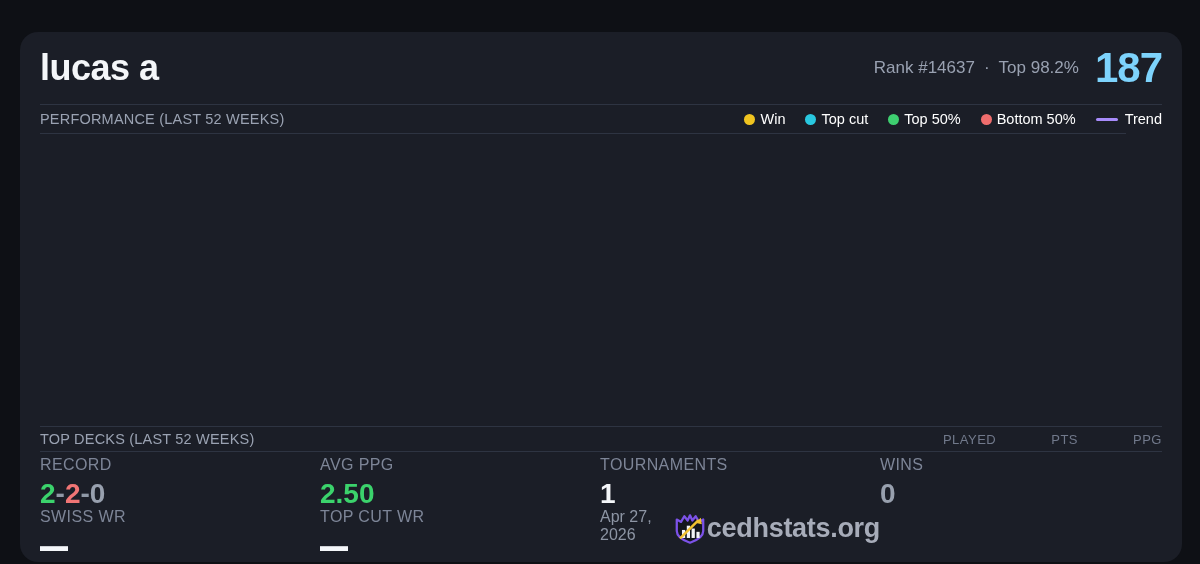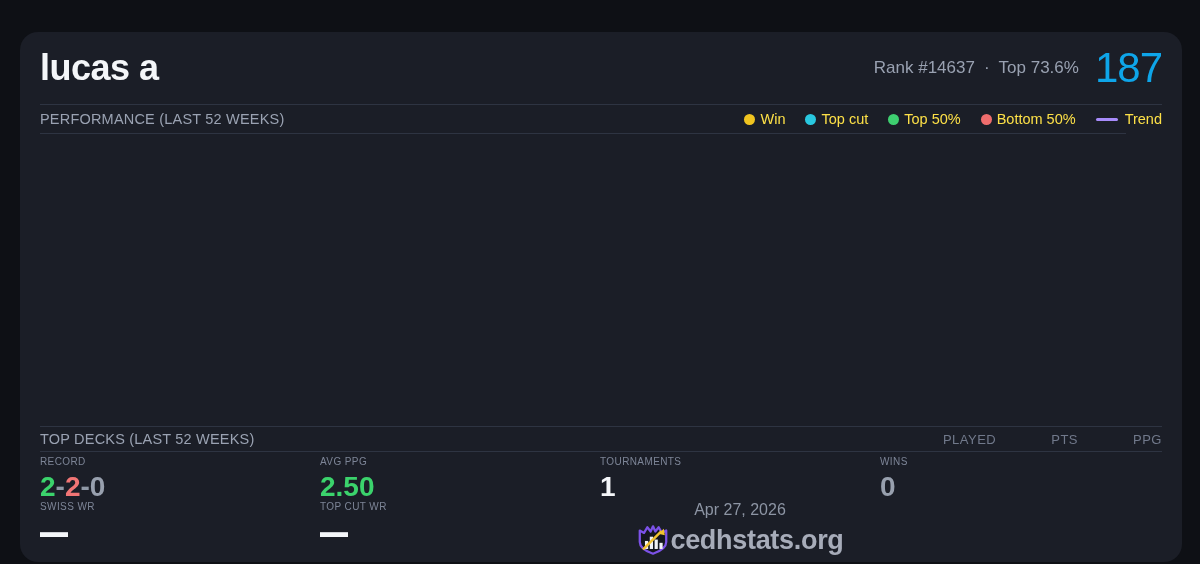--- a/index.html
+++ b/index.html
@@ -11,73 +11,73 @@
     width:1162px; height:530px;
     background:#1b1e27; border-radius:18px;
     padding:0 20px; display:flex; flex-direction:column; overflow:hidden;
   }
 
   
   .card-header { height:72px; flex:none; display:flex; align-items:center; justify-content:space-between; }
   .player-name { font-size:36px; font-weight:700; color:#f4f6f9; letter-spacing:-0.5px; }
   .header-right { display:flex; align-items:center; gap:16px;justify-content:space-between; }
   .rank-line { font-size:17px; color:#99a1b1; display:flex; align-items:center; gap:9px; }
-  .points { font-size:42px; font-weight:400; color:#0ea5e9; letter-spacing:-1px; }
+  .points { font-size:42px; font-weight:700; color:#7dd3fc; letter-spacing:-1px; }
 
   .divider { border:none; border-top:1px solid #2e3442; width:100%; flex:none; }
   .divider.chart-top { width:1086px; align-self:flex-start; }
 
   
   .perf-row { height:28px; flex:none; display:flex; align-items:center; justify-content:space-between; }
   .section-title { font-size:14.5px; color:#9aa2b2; letter-spacing:0.2px; }
-  .legend { display:flex; align-items:center; gap:20px; font-size:14.5px; color:#fde047; }
+  .legend { display:flex; align-items:center; gap:20px; font-size:14.5px; color:#ffffff; }
   .legend-item { display:flex; align-items:center; gap:5px; }
   .dot { width:11px; height:11px; border-radius:50%; display:inline-block; }
   .dot-win { background:#f0c420; }
   .dot-topcut { background:#29c8e0; }
   .dot-top50 { background:#3ecf70; }
   .dot-bottom50 { background:#ef6d6d; }
   .trend-swatch { width:22px; height:3px; border-radius:2px; background:#a78bfa; display:inline-block; margin-right:2px; }
 
   
   .chart-area { height:292px; flex:none; }
 
   
   .decks-row { height:24px; flex:none; display:flex; align-items:center; justify-content:space-between; }
   .deck-cols { display:flex; gap:55px; font-size:13px; color:#71798b; letter-spacing:0.5px; }
 
   
   .stats { flex:1; display:flex; flex-direction:column; justify-content:space-evenly; padding:4px 0 8px; }
   .stats-row { display:grid; grid-template-columns:repeat(4, 280px); }
-  .stat-label { font-size:10px; color:#7d8597; letter-spacing:0.4px; line-height:1.1; }
+  .stat-label { font-size:16px; color:#7d8597; letter-spacing:0.4px; line-height:1.1; }
   .stat-value { font-size:28px; font-weight:700; color:#f4f6f9; margin-top:5px; line-height:1.05; }
   .val-green { color:#3bd36c; }
   .val-red { color:#f17575; }
   .val-gray { color:#98a0ae; }
   .val-sep { color:#8f98a6; }
   .nodata { display:inline-block; transform:scaleY(1.7); transform-origin:center; }
 
   
-  .footer-cell { display:flex; flex-direction:column; align-items:center; justify-content:space-between; }
+  .footer-cell { display:flex; flex-direction:row; align-items:flex-start; justify-content:space-between; }
   .footer-date { font-size:16px; color:#8d95a4; }
   .brand { display:flex; align-items:center; margin-top:4px; }
   .brand-text { font-size:27px; font-weight:700; color:#a7acb9; letter-spacing:-0.3px; }
 </style>
 </head>
 <body>
 
 <div class="card">
 
   <div class="card-header">
     <div class="player-name">lucas a</div>
     <div class="header-right">
       <div class="rank-line">
         <span>Rank #14637</span>
         <span>·</span>
-        <span>Top 73.6%</span>
+        <span>Top 98.2%</span>
       </div>
       <div class="points">187</div>
     </div>
   </div>
 
   <hr class="divider">
 
   <div class="perf-row">
     <span class="section-title">PERFORMANCE (LAST 52 WEEKS)</span>
     <div class="legend">

